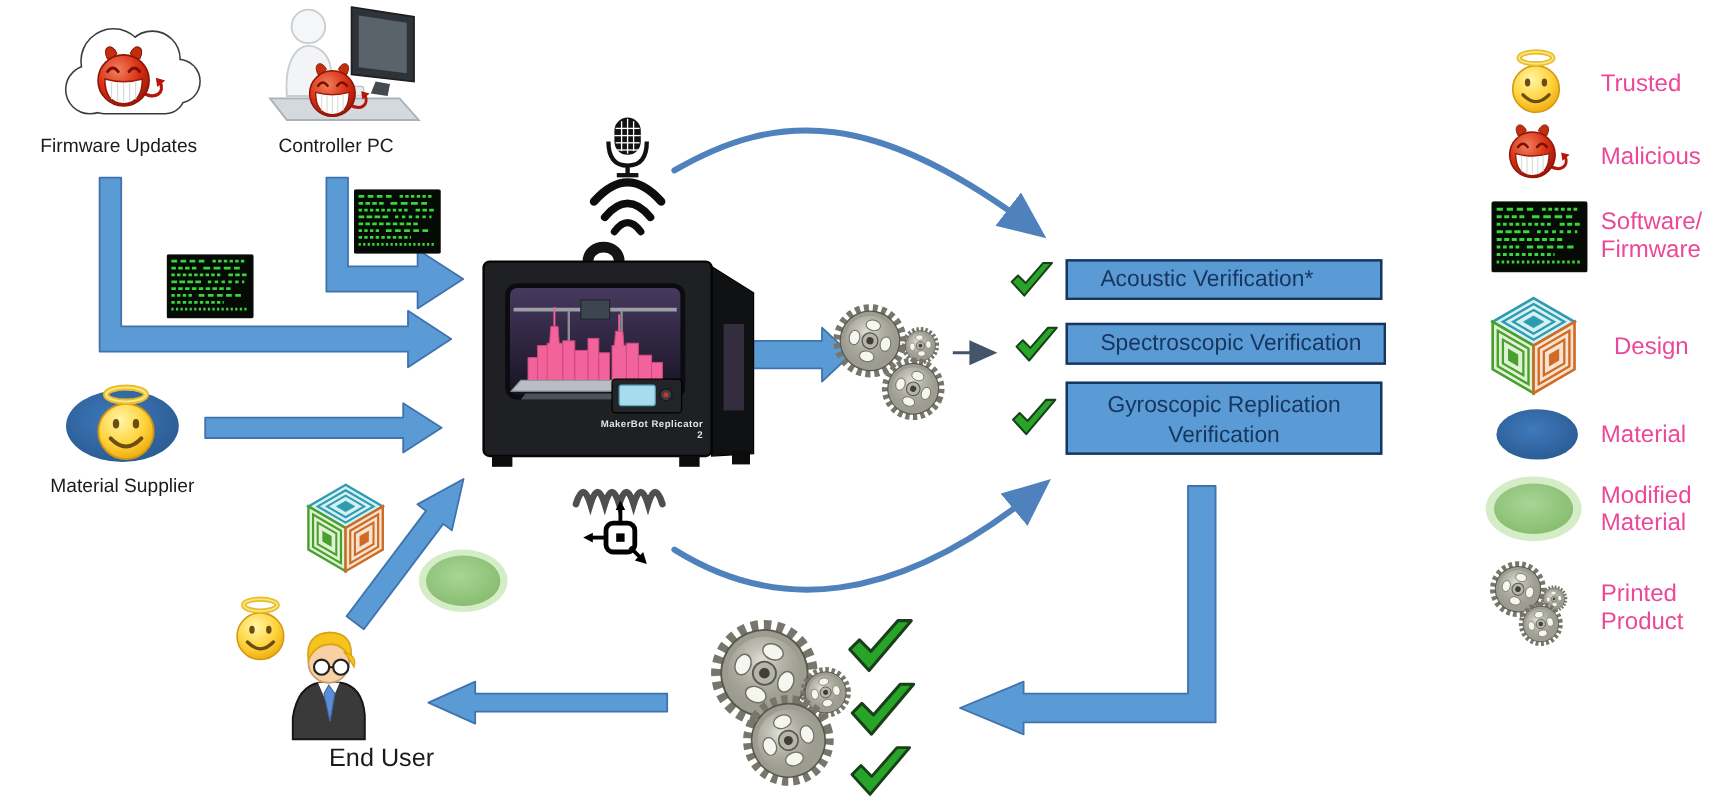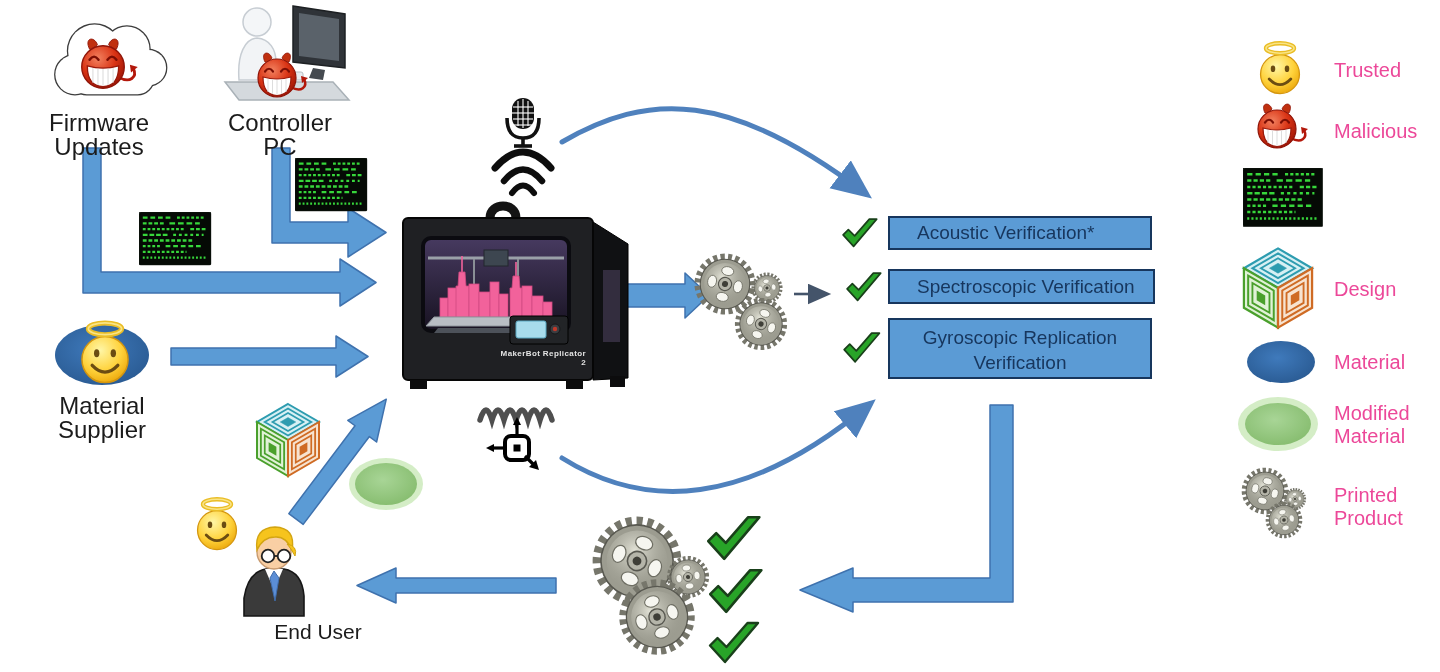--- a/index.html
+++ b/index.html
@@ -1,19 +1,19 @@
 <!DOCTYPE html>
 <html><head>
 <meta charset="utf-8">
 <style>
   html,body{margin:0;padding:0;background:#ffffff;}
   #canvas{position:relative;width:1440px;height:672px;background:#ffffff;overflow:hidden;
           font-family:"Liberation Sans", sans-serif;}
   #artwork{position:absolute;left:0;top:0;}
-  .lbl{position:absolute;color:#1b1b1b;font-size:24px;text-align:center;line-height:24px;}
+  .lbl{position:absolute;color:#1b1b1b;font-size:16px;text-align:center;line-height:24px;}
   .vbox{position:absolute;background:#5b9bd5;border:2px solid #17365d;color:#17365d;
         font-size:19px;box-sizing:border-box;display:flex;align-items:center;}
   .vbox.left{padding-left:27px;justify-content:flex-start;}
   .vbox.center{justify-content:center;text-align:center;line-height:25px;padding-top:2px;}
   .legend-lbl{position:absolute;left:1334px;color:#ec4899;font-size:20px;line-height:23px;
               white-space:pre-line;text-align:left;}
   .brand{position:absolute;color:#e3e3e3;font-size:8px;text-align:right;letter-spacing:.4px;
          font-weight:bold;}
 </style>
 </head>
@@ -346,20 +346,22 @@
 <div class="lbl" style="left:226px; top:620px; width:96px; font-size:21px;margin-left:44px;">End User</div>
 
 <div class="brand" style="left:494px; top:349px; width:92px;">MakerBot Replicator 2</div>
 
 <div class="vbox left" style="left:888px; top:216px; width:264px; height:34px;">Acoustic Verification*</div>
 <div class="vbox left" style="left:888px; top:269px; width:267px; height:35px;">Spectroscopic Verification</div>
 <div class="vbox center" style="left:888px; top:318px; width:264px; height:61px;">Gyroscopic Replication Verification</div>
 
 <div class="legend-lbl" style="top:59px;">Trusted</div>
 <div class="legend-lbl" style="top:120px;">Malicious</div>
-<div class="legend-lbl" style="top:278px;">Design</div>
+<div class="legend-lbl" style="top:174px;">Software/
+Firmware</div>
+<div class="legend-lbl" style="top:278px;margin-left:11px;">Design</div>
 <div class="legend-lbl" style="top:351px;">Material</div>
 <div class="legend-lbl" style="top:402px;">Modified
 Material</div>
 <div class="legend-lbl" style="top:484px;">Printed
 Product</div>
 
 </div>
 
 </body></html>

